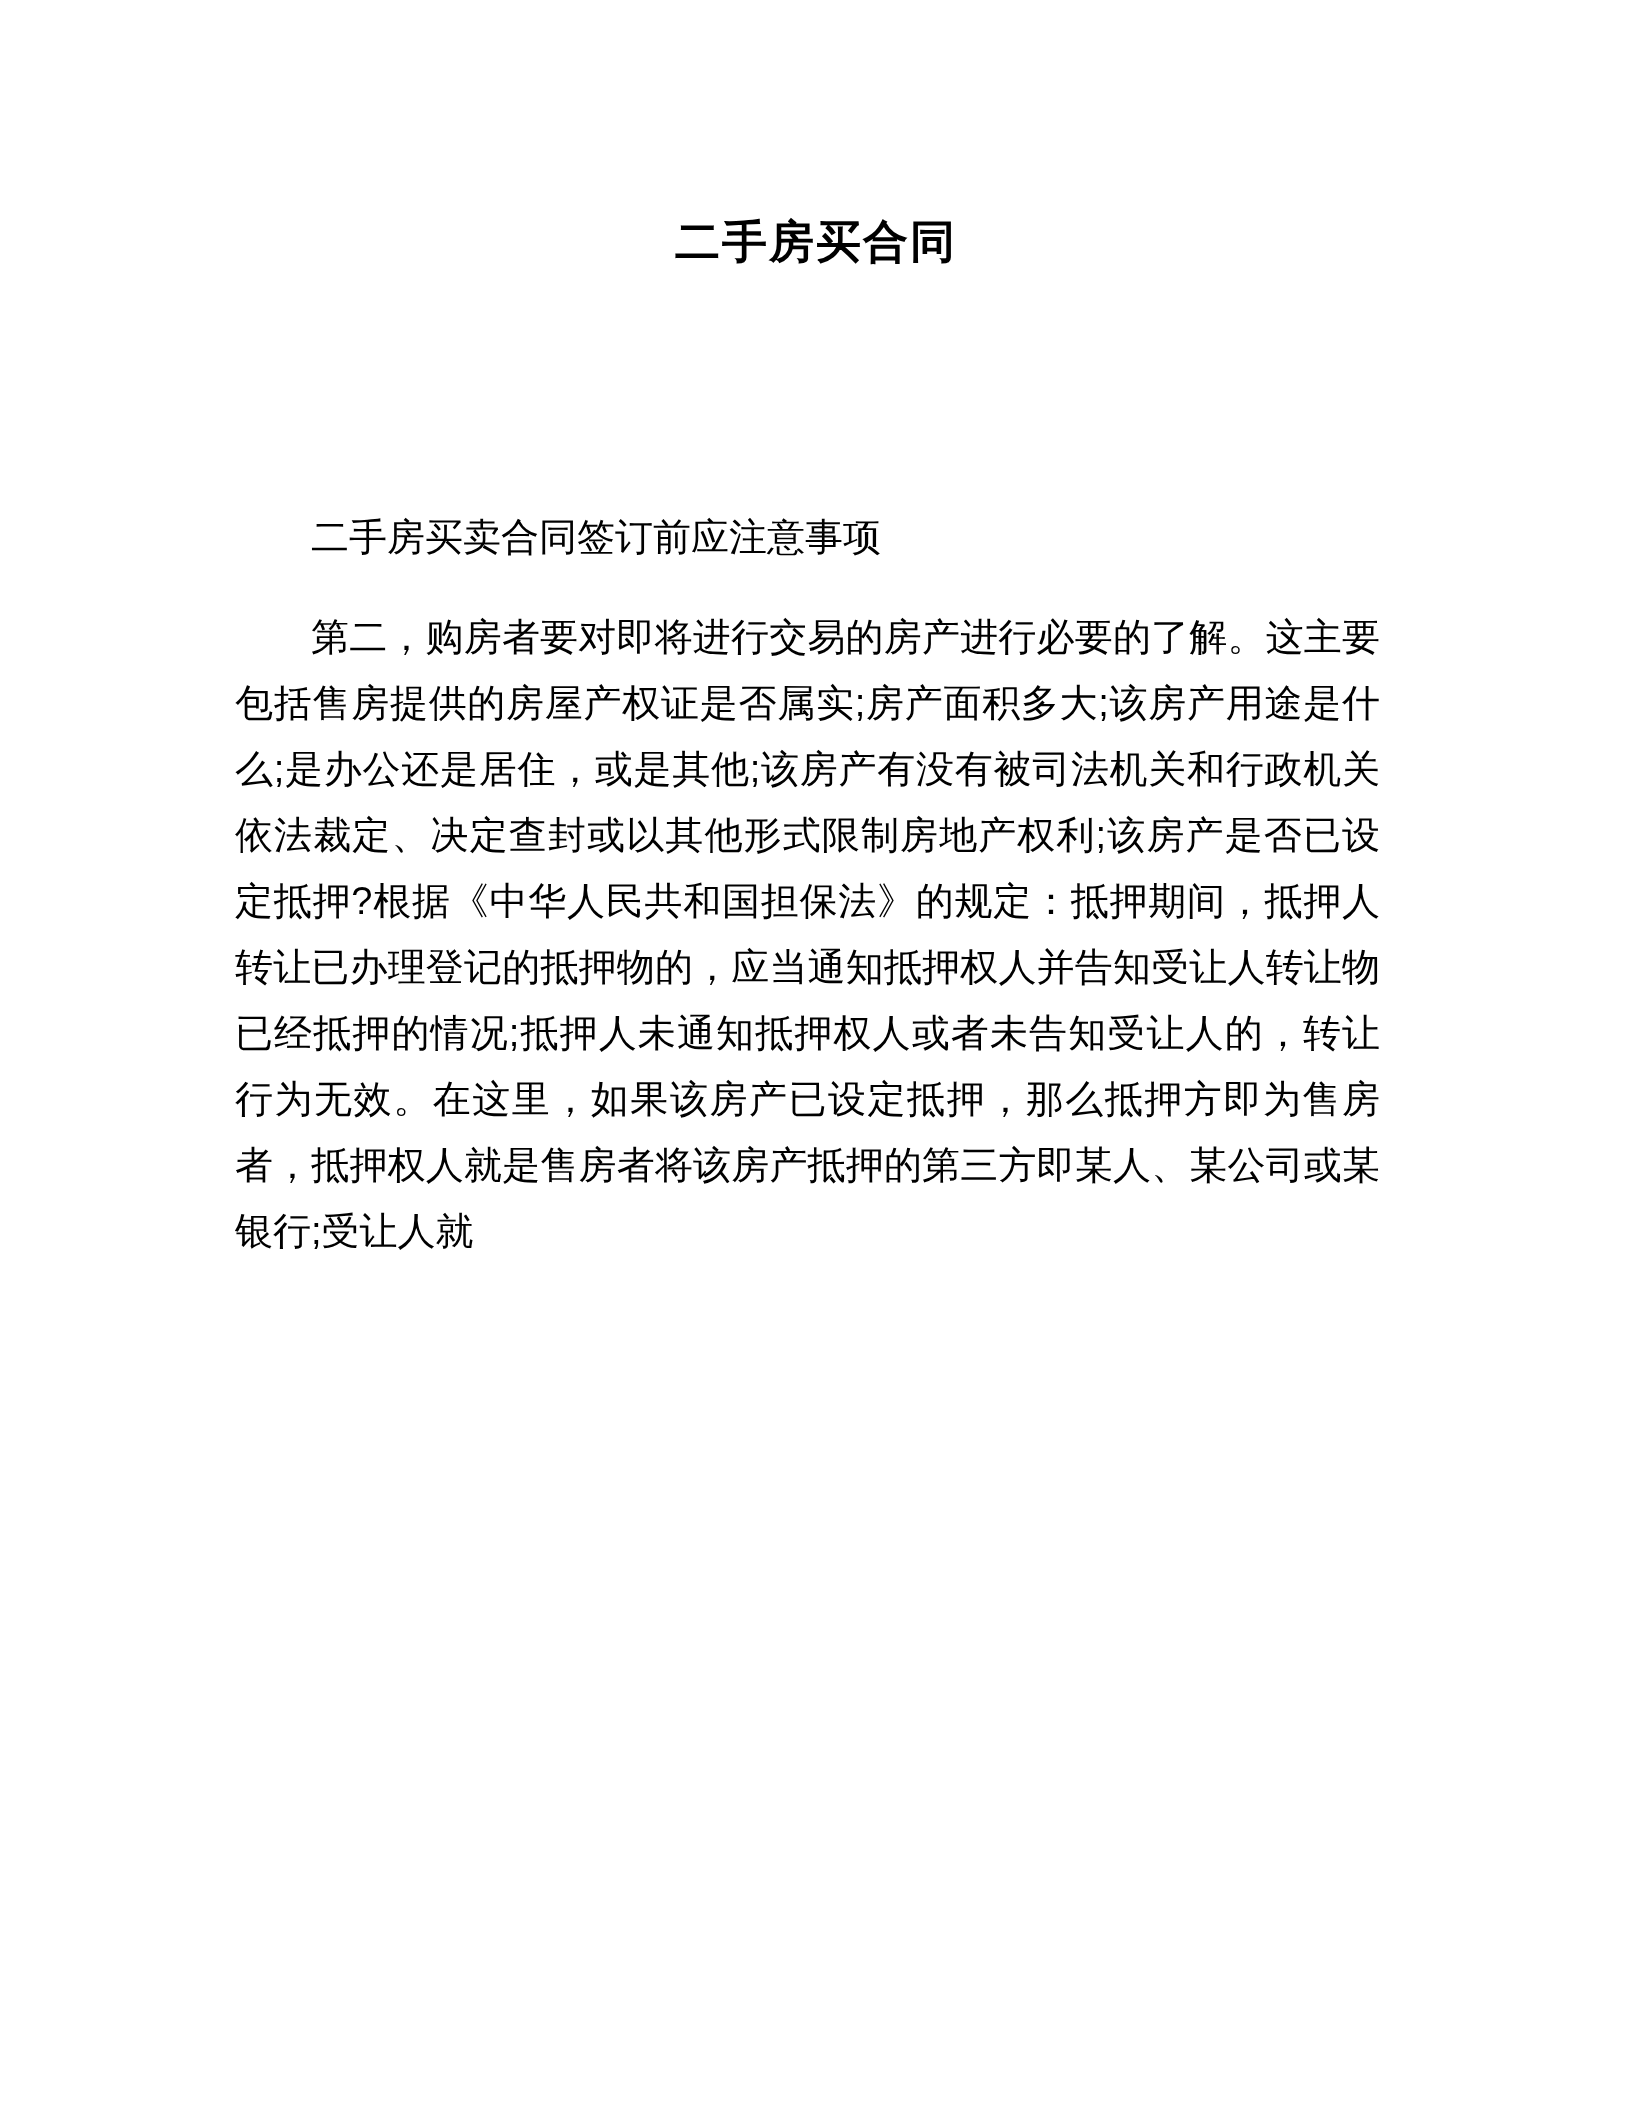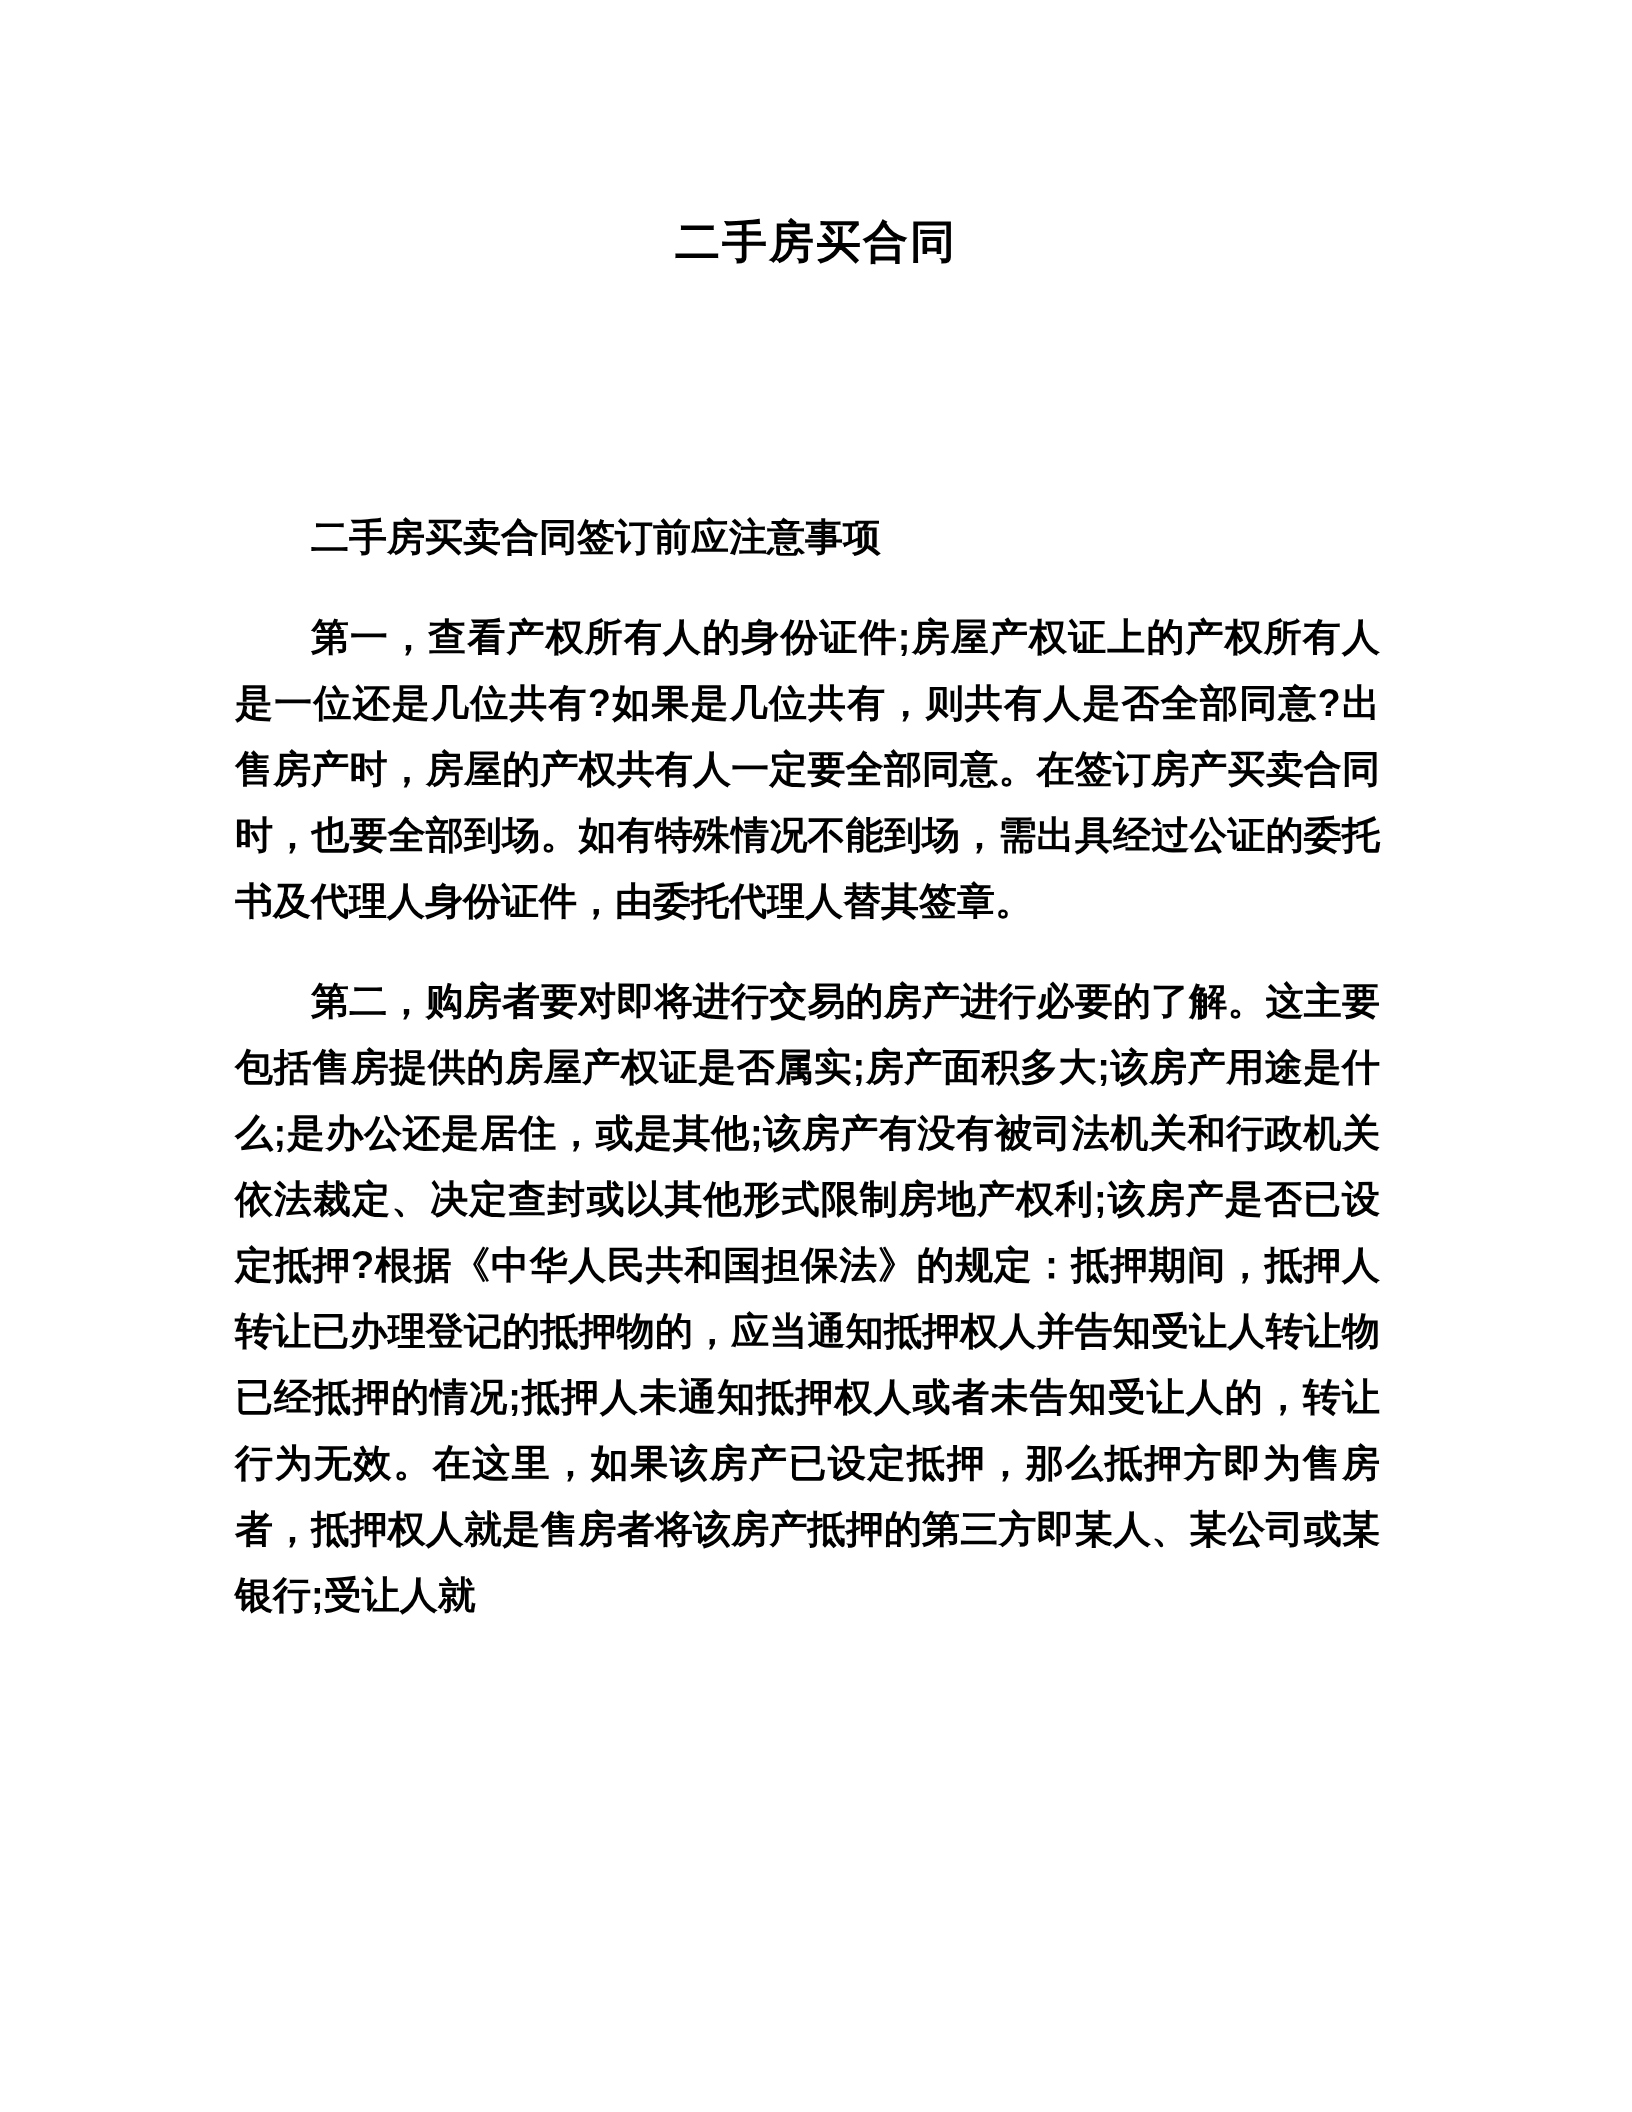--- a/index.html
+++ b/index.html
@@ -31,35 +31,34 @@
     margin-top: 235px;
     padding: 0 252px 0 235px;
   }
   .para {
     margin: 0 0 34px 0;
     padding: 0;
     font-size: 38px;
     line-height: 66px;
     text-indent: 76px;          
     text-align: justify;
-    font-weight: 700;
+    font-weight: 400;
     word-break: break-all;
   }
 </style>
 </head>
 <body>
 
 <div class="page">
 
   <h1 class="doc-title">二手房买合同</h1>
 
   <div class="doc-body">
 
     <p class="para">二手房买卖合同签订前应注意事项</p>
 
 
-    <p class="para">第一，查看产权所有人的身份证件;房屋产权证上的产权所有人是一位还是几位共有?如果是几位共有，则共有人是否全部同意?出售房产时，房屋的产权共有人一定要全部同意。在签订房产买卖合同时，也要全部到场。如有特殊情况不能到场，需出具经过公证的委托书及代理人身份证件，由委托代理人替其签章。</p>
 
     <p class="para">第二，购房者要对即将进行交易的房产进行必要的了解。这主要包括售房提供的房屋产权证是否属实;房产面积多大;该房产用途是什么;是办公还是居住，或是其他;该房产有没有被司法机关和行政机关依法裁定、决定查封或以其他形式限制房地产权利;该房产是否已设定抵押?根据《中华人民共和国担保法》的规定：抵押期间，抵押人转让已办理登记的抵押物的，应当通知抵押权人并告知受让人转让物已经抵押的情况;抵押人未通知抵押权人或者未告知受让人的，转让行为无效。在这里，如果该房产已设定抵押，那么抵押方即为售房者，抵押权人就是售房者将该房产抵押的第三方即某人、某公司或某银行;受让人就</p>
 
   </div>
 
 </div>
 
 </body></html>

